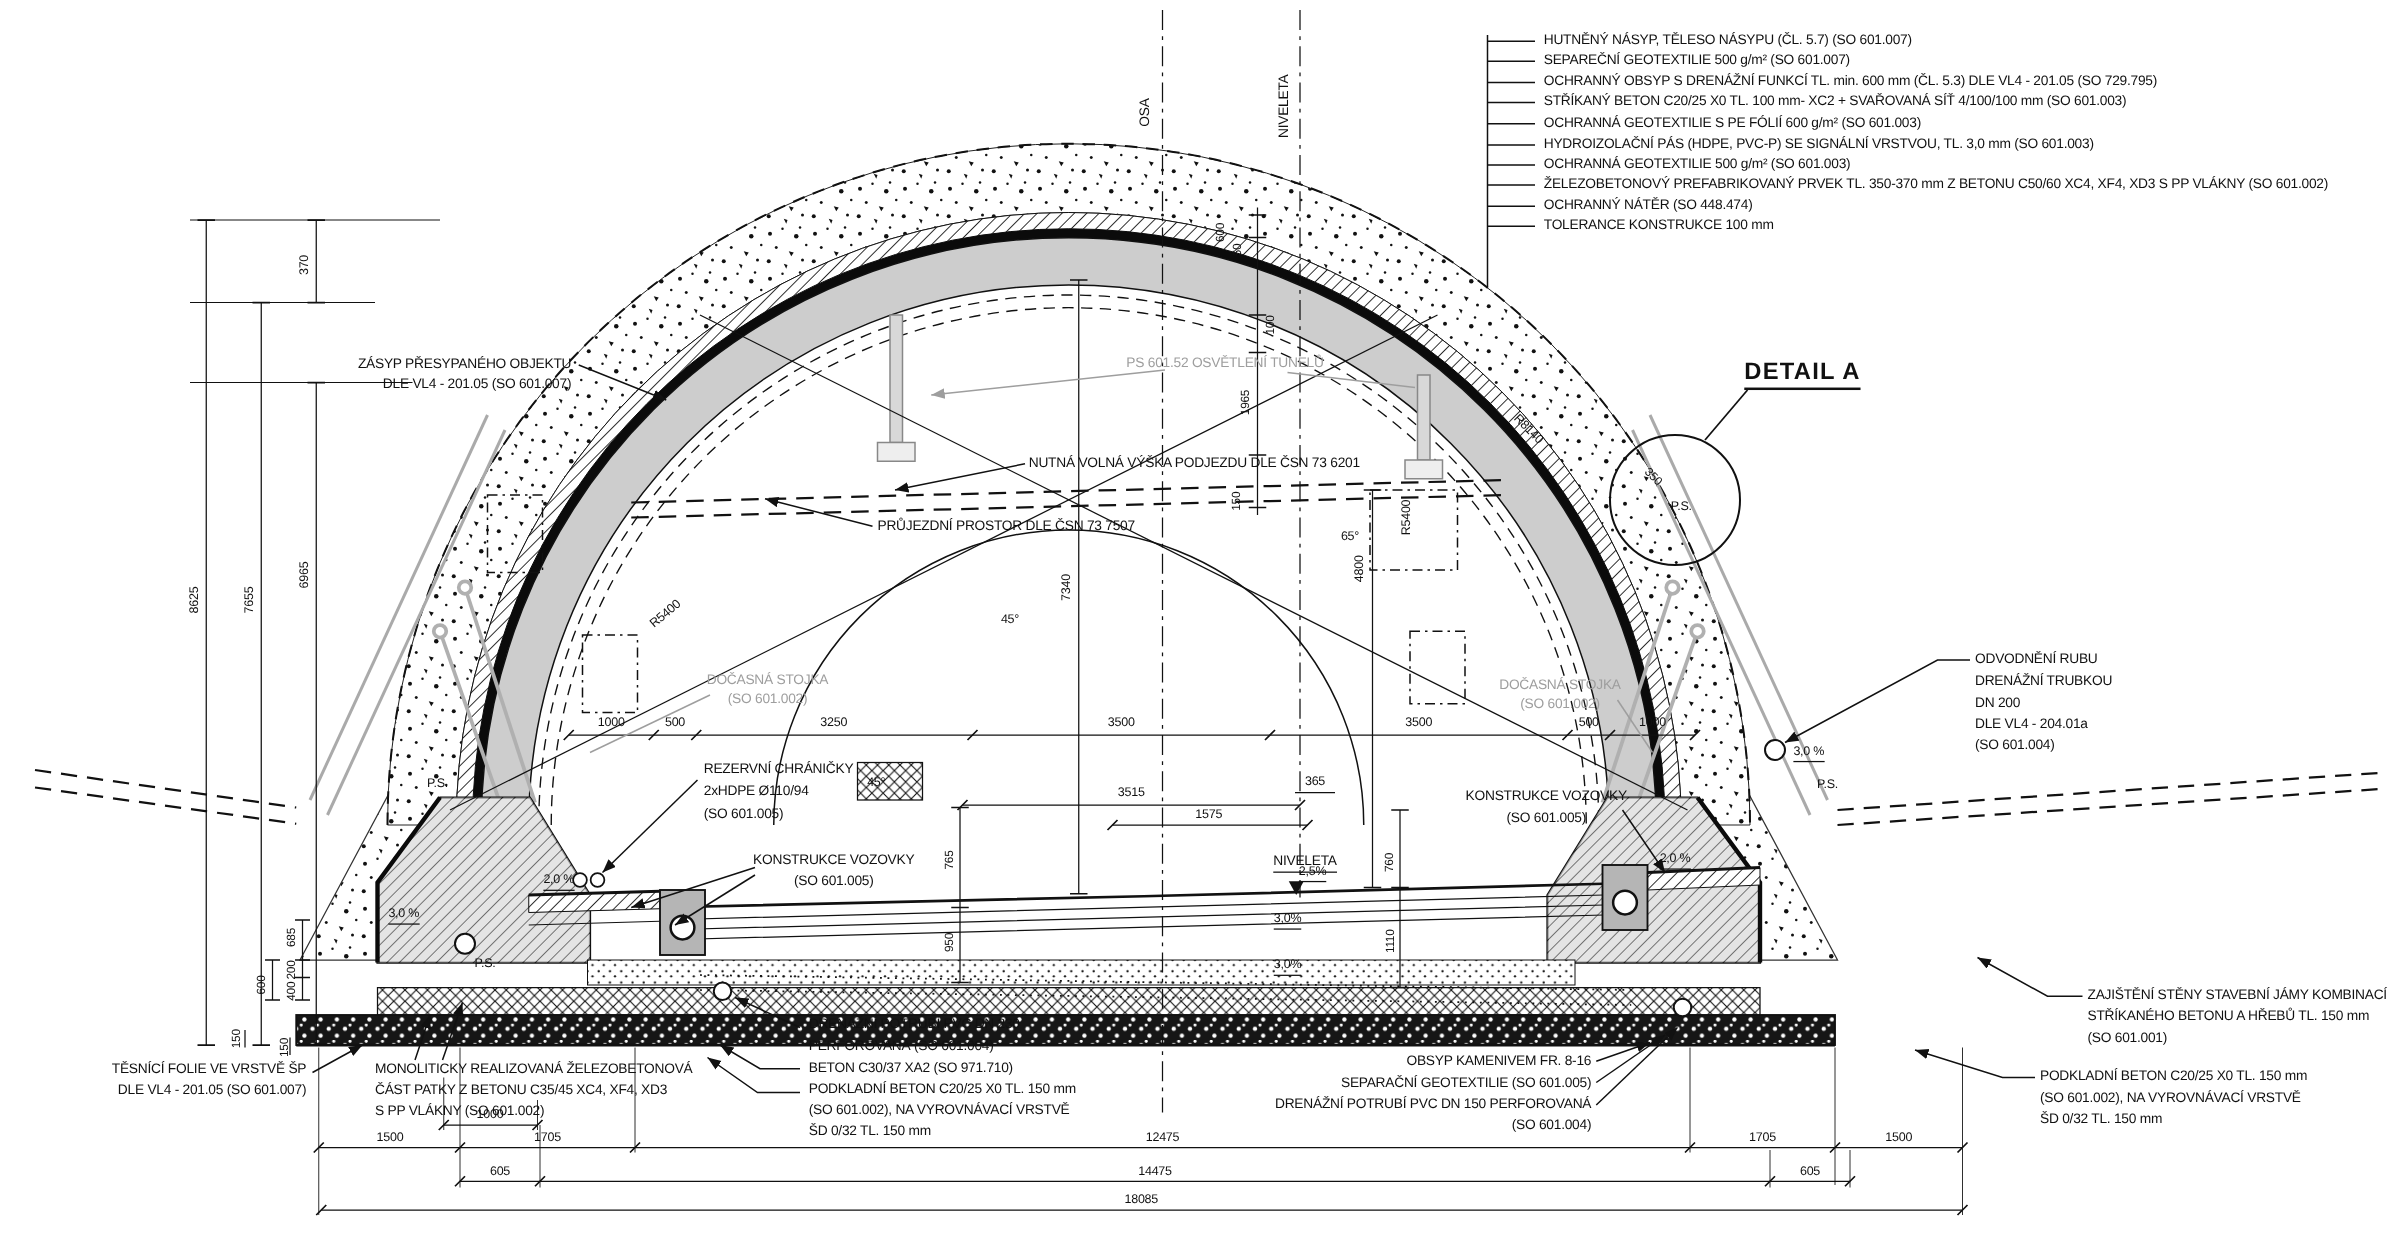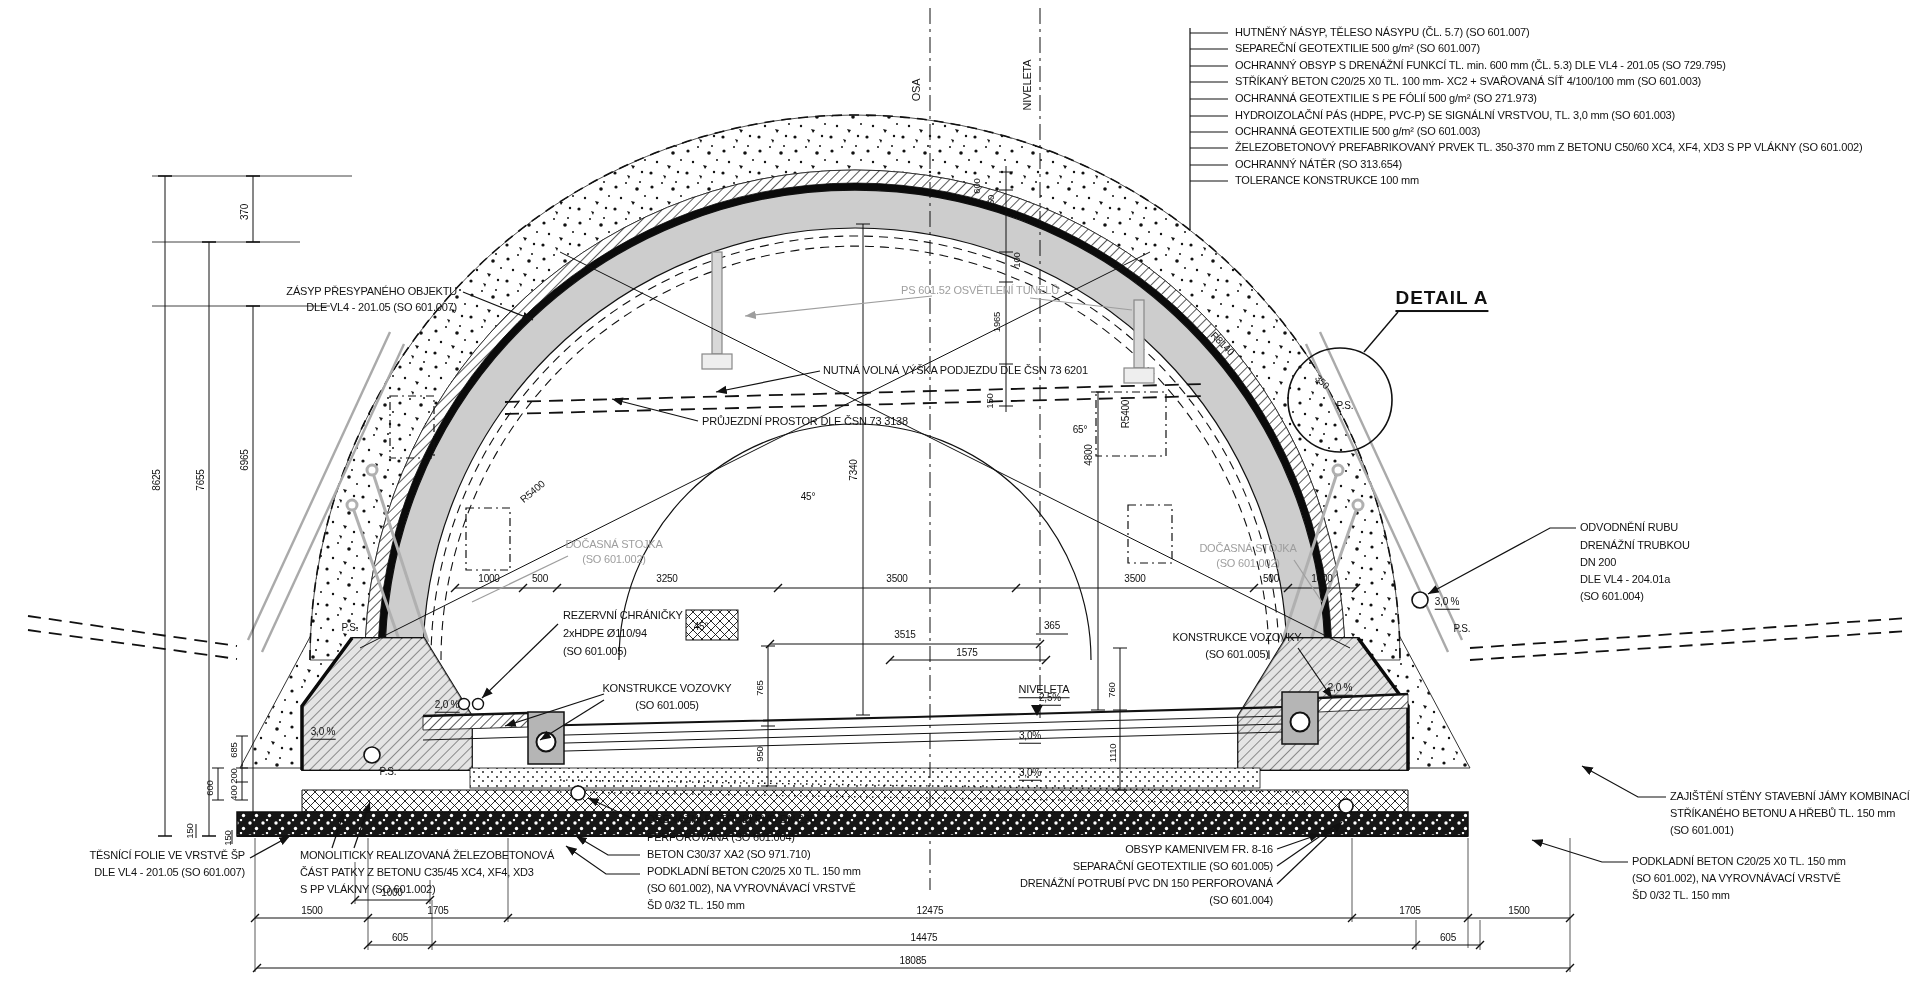--- a/index.html
+++ b/index.html
@@ -241,32 +241,32 @@
 
 <div class="lb rot" style="left:917px;top:90px">OSA</div>
 <div class="lb rot" style="left:1028px;top:85px">NIVELETA</div>
 <div class="lb ul" style="left:1044px;top:691px">NIVELETA</div>
 <div class="lb detail" style="left:1442px;top:300px">DETAIL A</div>
 
 <div class="lb la" style="left:1235px;top:33px">HUTNĚNÝ NÁSYP, TĚLESO NÁSYPU (ČL. 5.7) (SO 601.007)</div>
 <div class="lb la" style="left:1235px;top:49px">SEPAREČNÍ GEOTEXTILIE 500 g/m² (SO 601.007)</div>
 <div class="lb la" style="left:1235px;top:66px">OCHRANNÝ OBSYP S DRENÁŽNÍ FUNKCÍ TL. min. 600 mm (ČL. 5.3) DLE VL4 - 201.05 (SO 729.795)</div>
 <div class="lb la" style="left:1235px;top:82px">STŘÍKANÝ BETON C20/25 X0 TL. 100 mm- XC2 + SVAŘOVANÁ SÍŤ 4/100/100 mm (SO 601.003)</div>
-<div class="lb la" style="left:1235px;top:99px">OCHRANNÁ GEOTEXTILIE S PE FÓLIÍ 500 g/m² (SO 271.973)</div>
+<div class="lb la" style="left:1235px;top:99px">OCHRANNÁ GEOTEXTILIE S PE FÓLIÍ 600 g/m² (SO 601.003)</div>
 <div class="lb la" style="left:1235px;top:116px">HYDROIZOLAČNÍ PÁS (HDPE, PVC-P) SE SIGNÁLNÍ VRSTVOU, TL. 3,0 mm (SO 601.003)</div>
 <div class="lb la" style="left:1235px;top:132px">OCHRANNÁ GEOTEXTILIE 500 g/m² (SO 601.003)</div>
 <div class="lb la" style="left:1235px;top:148px">ŽELEZOBETONOVÝ PREFABRIKOVANÝ PRVEK TL. 350-370 mm Z BETONU C50/60 XC4, XF4, XD3 S PP VLÁKNY (SO 601.002)</div>
-<div class="lb la" style="left:1235px;top:165px">OCHRANNÝ NÁTĚR (SO 313.654)</div>
+<div class="lb la" style="left:1235px;top:165px">OCHRANNÝ NÁTĚR (SO 448.474)</div>
 <div class="lb la" style="left:1235px;top:181px">TOLERANCE KONSTRUKCE 100 mm</div>
 
 <div class="lb ra" style="left:457px;top:292px">ZÁSYP PŘESYPANÉHO OBJEKTU</div>
 <div class="lb ra" style="left:457px;top:308px">DLE VL4 - 201.05  (SO 601.007)</div>
 <div class="lb gray" style="left:980px;top:291px">PS 601.52 OSVĚTLENÍ TUNELŮ</div>
 <div class="lb la" style="left:823px;top:371px">NUTNÁ VOLNÁ VÝŠKA PODJEZDU DLE ČSN 73 6201</div>
-<div class="lb la" style="left:702px;top:422px">PRŮJEZDNÍ PROSTOR DLE ČSN 73 3138</div>
+<div class="lb la" style="left:702px;top:422px">PRŮJEZDNÍ PROSTOR DLE ČSN 73 7507</div>
 <div class="lb gray" style="left:614px;top:545px">DOČASNÁ STOJKA</div>
 <div class="lb gray" style="left:614px;top:560px">(SO 601.002)</div>
 <div class="lb gray" style="left:1248px;top:549px">DOČASNÁ STOJKA</div>
 <div class="lb gray" style="left:1248px;top:564px">(SO 601.002)</div>
 <div class="lb la" style="left:563px;top:616px">REZERVNÍ CHRÁNIČKY</div>
 <div class="lb la" style="left:563px;top:634px">2xHDPE Ø110/94</div>
 <div class="lb la" style="left:563px;top:652px">(SO 601.005)</div>
 <div class="lb" style="left:667px;top:689px">KONSTRUKCE VOZOVKY</div>
 <div class="lb" style="left:667px;top:706px">(SO 601.005)</div>
 <div class="lb" style="left:1237px;top:638px">KONSTRUKCE VOZOVKY</div>

